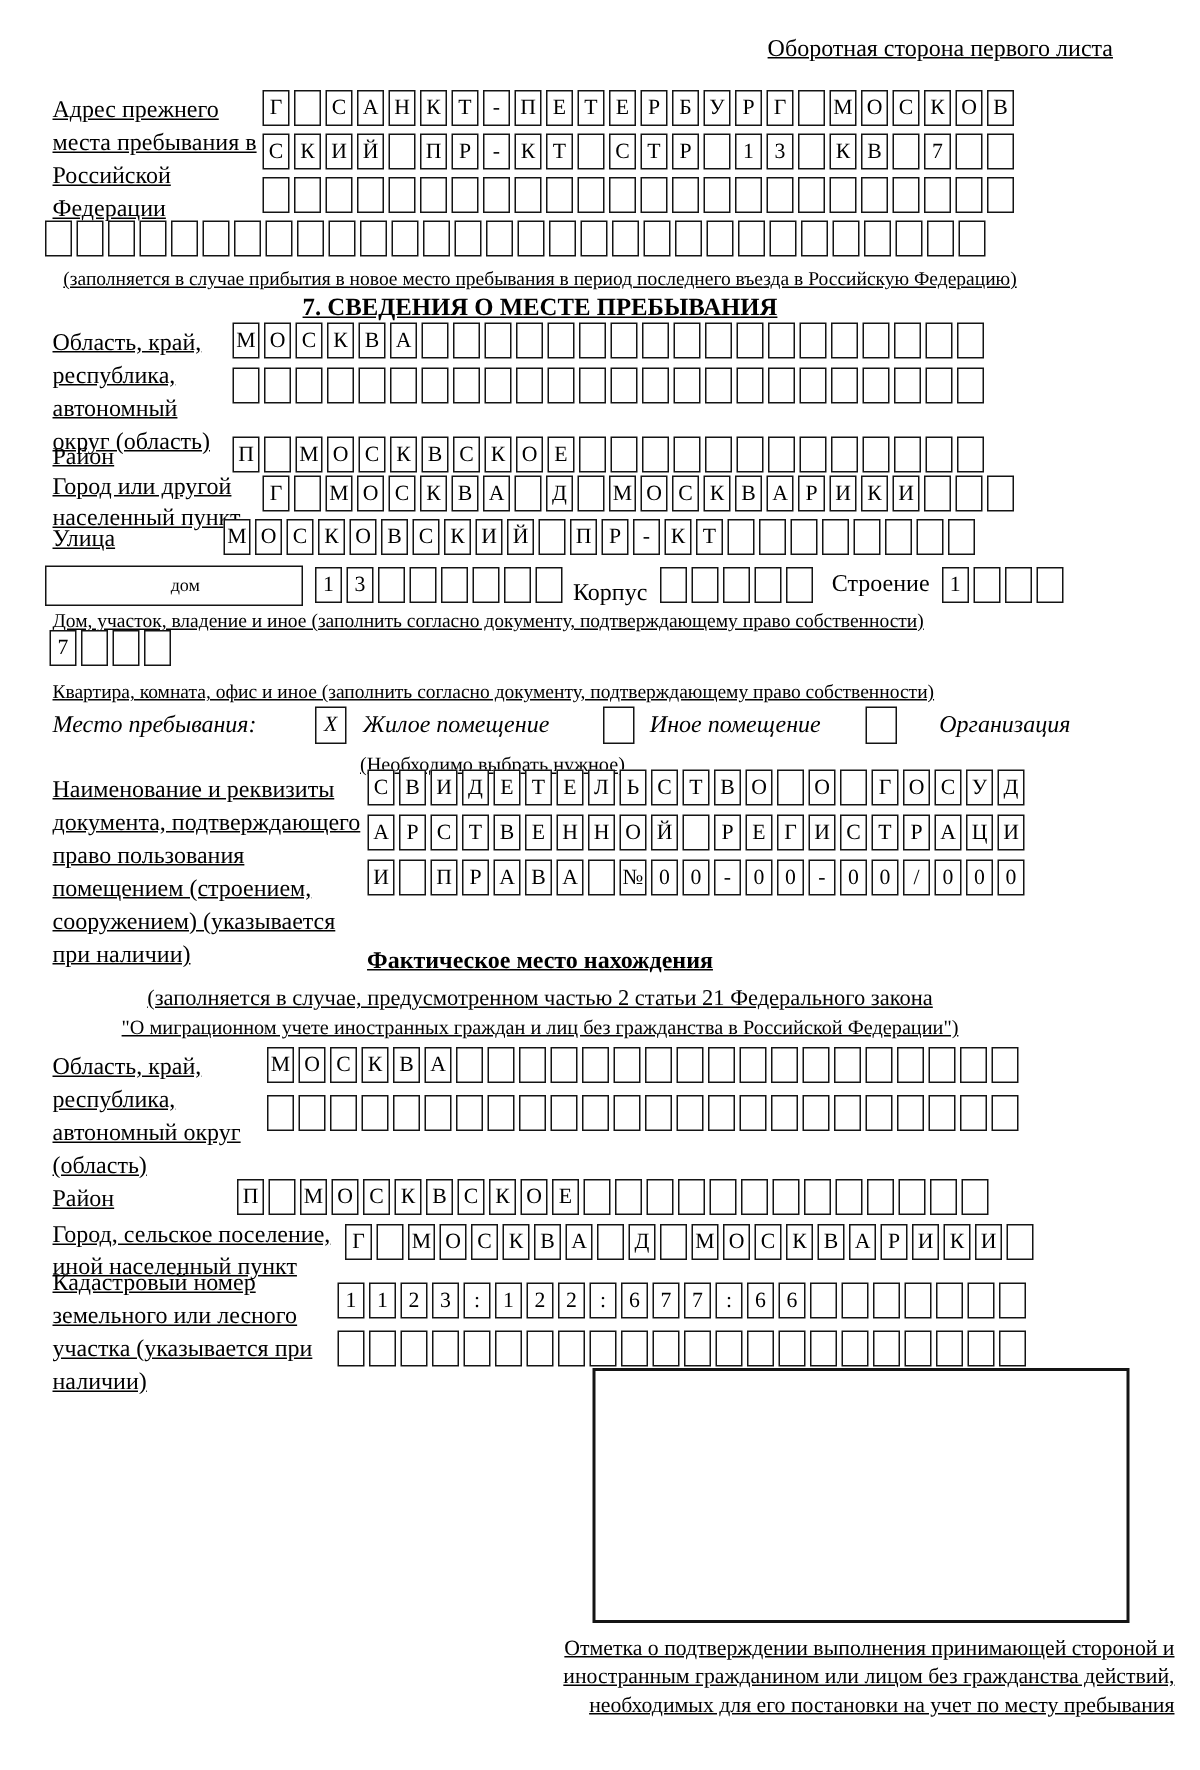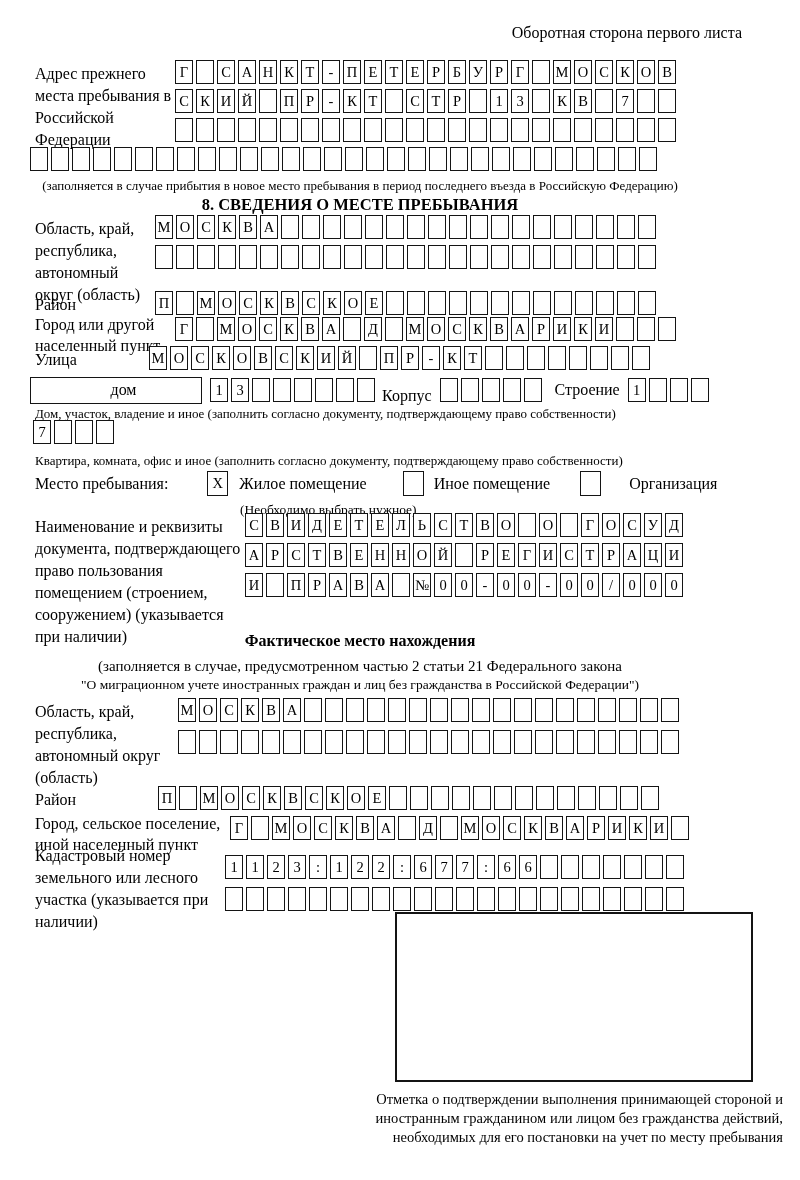--- a/index.html
+++ b/index.html
@@ -1,34 +1,34 @@
 <!DOCTYPE html>
 <html><head>
 <meta charset="utf-8">
 <style>
   * { margin:0; padding:0; box-sizing:border-box; }
   html,body { background:#ffffff; }
   body {
     width:800px; height:1180px; position:relative;
     font-family:"Liberation Serif", serif; color:#000;
   }
-  .abs { position:absolute; }
+  .abs { position:absolute;text-decoration:underline; }
   .lbl { font-size:16px; line-height:22px; }
   .note { font-size:13px; line-height:17px; }
   .center { left:0; width:720px; text-align:center; }
   .bold { font-weight:bold; }
   .cellrow { position:absolute; display:flex; }
   .cell {
     flex:0 0 auto; width:18px; height:24px; border:1.5px solid #141414;
     margin-right:3px; display:flex; align-items:center; justify-content:center;
     font-size:14.5px; background:#fff;
   }
   .widebox {
     flex:0 0 auto; border:1.5px solid #141414; height:27px;
-    display:flex; align-items:center; justify-content:center; font-size:16px;padding-left:15px;
+    display:flex; align-items:center; justify-content:center; font-size:12px;padding-left:15px;
   }
   .inline { position:absolute; display:flex; align-items:center; }
   .cb { width:21px; height:25px; }
   .stamp {
     position:absolute; border:2px solid #141414; background:#fff;
   }
 </style>
 </head>
 <body>
 
@@ -140,21 +140,21 @@
     <span class="cell"></span>
     <span class="cell"></span>
     <span class="cell"></span>
     <span class="cell"></span>
     <span class="cell"></span>
     <span class="cell"></span>
     <span class="cell"></span>
   </div>
 <div class="abs note center" style="top:177px;">(заполняется в случае прибытия в новое место пребывания в период последнего въезда в Российскую Федерацию)</div>
 
-<div class="abs lbl bold center" style="top:194px; font-size:16.5px;">8. СВЕДЕНИЯ О МЕСТЕ ПРЕБЫВАНИЯ</div>
+<div class="abs lbl bold center" style="top:194px; font-size:16.5px;">7. СВЕДЕНИЯ О МЕСТЕ ПРЕБЫВАНИЯ</div>
 
 <div class="abs lbl" style="left:35px; top:218px; width:122px;">Область, край, республика, автономный округ (область)</div>
 <div class="cellrow" style="left:155px; top:215px;">
     <span class="cell">М</span>
     <span class="cell">О</span>
     <span class="cell">С</span>
     <span class="cell">К</span>
     <span class="cell">В</span>
     <span class="cell">А</span>
     <span class="cell"></span>
@@ -320,21 +320,21 @@
 <div class="inline" style="left:33px; top:420px;">
   <div class="cellrow" style="position:static;">
       <span class="cell">7</span>
       <span class="cell"></span>
       <span class="cell"></span>
       <span class="cell"></span>
     </div>
 </div>
 <div class="abs note" style="left:35px; top:452px;">Квартира, комната, офис и иное (заполнить согласно документу, подтверждающему право собственности)</div>
 
-<div class="inline" style="left:35px; top:471px;">
+<div class="inline" style="left:35px; top:471px;font-style:italic;">
   <div class="lbl" style="margin-right:39px;">Место пребывания:</div>
   <div class="cell cb" style="margin-right:11px;">X</div>
   <div class="lbl" style="margin-right:36px;">Жилое помещение</div>
   <div class="cell cb" style="margin-right:10px;"></div>
   <div class="lbl" style="margin-right:30px;">Иное помещение</div>
   <div class="cell cb" style="margin-right:28px;"></div>
   <div class="lbl">Организация</div>
 </div>
 <div class="abs note" style="left:240px; top:501px; font-size:13.5px;">(Необходимо выбрать нужное)</div>
 

